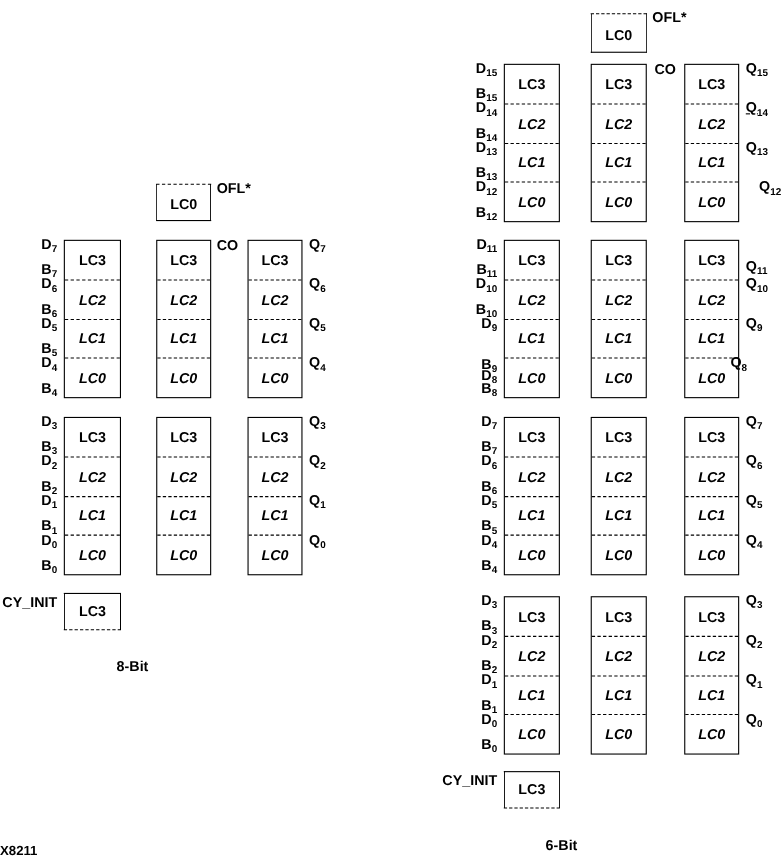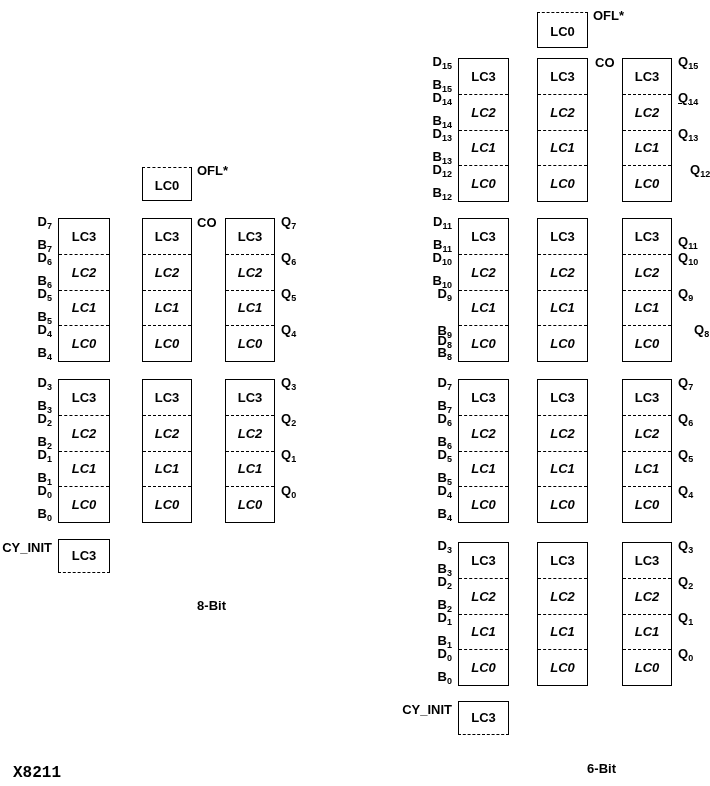--- a/index.html
+++ b/index.html
@@ -45,26 +45,26 @@
   .sub { font-size: 9px; vertical-align: -3px; }
   .tag-label {
     position: absolute;
     font-size: 13px; line-height: 13px;
     white-space: nowrap;
   }
   .caption {
     position: absolute;
     width: 120px;
     font-size: 13px; line-height: 14px;
-    text-align: right;
+    text-align: left;
   }
   .figure-id {
     position: absolute;
-    left: 13px; top: 767px;
-    font-size: 16px; line-height: 12px; font-family: Liberation Mono, monospace;
+    left: 0; top: 767px;
+    font-size: 12px; line-height: 12px;
   }
 </style>
 </head>
 <body>
 
 <div id="canvas">
   <div class="figure-id">X8211</div>
 <div class="cell-box dashed-top" style="left: 142px; top: 167px; width: 50px; height: 34px;">
       <span>LC0</span>
     </div>
@@ -288,21 +288,21 @@
     <div class="pin-label right" style="right: 258px; top: 238px;"><span>B</span><span class="sub">11</span></div>
     <div class="pin-label" style="left: 678px; top: 215px; margin-top: 20px;"><span>Q</span><span class="sub">11</span></div>
     <div class="pin-label right" style="right: 258px; top: 251px;"><span>D</span><span class="sub">10</span></div>
     <div class="pin-label right" style="right: 258px; top: 274px;"><span>B</span><span class="sub">10</span></div>
     <div class="pin-label" style="left: 678px; top: 251px;"><span>Q</span><span class="sub">10</span></div>
     <div class="pin-label right" style="right: 258px; top: 287px;"><span>D</span><span class="sub">9</span></div>
     <div class="pin-label right" style="right: 258px; top: 310px; margin-top: 14px;"><span>B</span><span class="sub">9</span></div>
     <div class="pin-label" style="left: 678px; top: 287px;"><span>Q</span><span class="sub">9</span></div>
     <div class="pin-label right" style="right: 258px; top: 334px;"><span>D</span><span class="sub">8</span></div>
     <div class="pin-label right" style="right: 258px; top: 346px;"><span>B</span><span class="sub">8</span></div>
-    <div class="pin-label" style="left: 664px; top: 323px; margin-left: 30px;"><span>Q</span><span class="sub">8</span></div>
+    <div class="pin-label" style="left: 664px; top: 323px;"><span>Q</span><span class="sub">8</span></div>
     <div class="col-box" style="left: 458px; top: 379px; width: 51px; height: 144px;">
       <div class="lc-cell">
         <span>LC3</span>
       </div>
       <div class="lc-cell">
         <span>LC2</span>
       </div>
       <div class="lc-cell">
         <span>LC1</span>
       </div>

